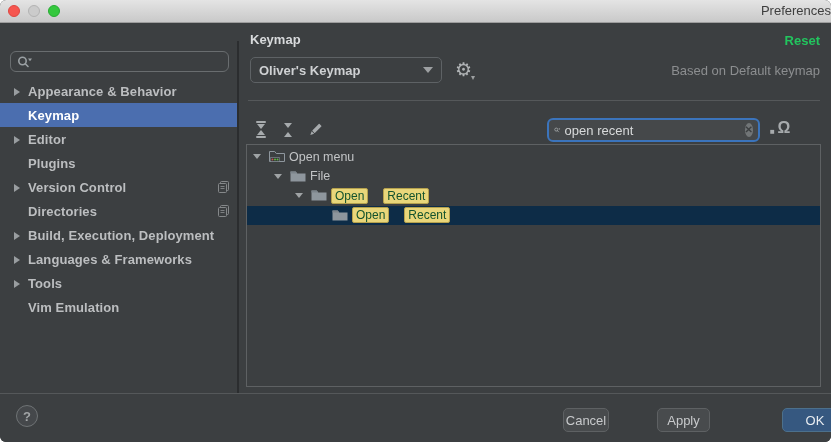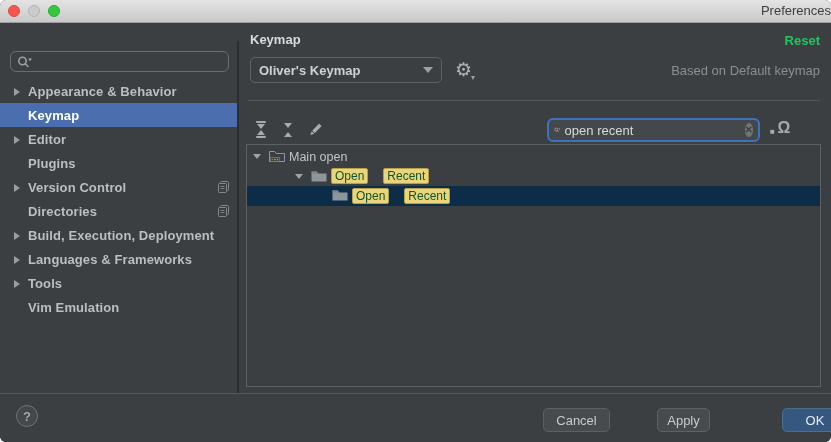--- a/index.html
+++ b/index.html
@@ -78,21 +78,21 @@
   
   .footer{position:absolute;left:0;right:0;top:393px;height:49px;border-top:1px solid #55585a;
     background:#3c3f41;box-sizing:border-box;}
   .help{position:absolute;left:16px;top:11px;width:22px;height:22px;border-radius:50%;
     background:#45484b;border:1.5px solid #6f7375;box-sizing:border-box;color:#a2a5a7;
     font-weight:700;font-size:13px;display:flex;align-items:center;justify-content:center;cursor:pointer;}
   .btn{position:absolute;top:14px;height:24px;box-sizing:border-box;border-radius:5px;
     font-size:13px;font-family:"Liberation Sans",sans-serif;display:flex;align-items:center;
     justify-content:center;cursor:pointer;
     background:#484b4d;border:1px solid #5e6163;color:#c8cacc;}
-  .btn.cancel{left:543px;width:67px;}
+  .btn.cancel{left:563px;width:46px;}
   .btn.apply{left:657px;width:53px;text-align:right;}
   .btn.primary{left:782px;width:66px;background:#365880;border:1px solid #4c708c;color:#e9edf1;}
 </style>
 </head>
 <body>
 
 <div class="window">
 
   <div class="titlebar">
     <div class="lights">
@@ -221,21 +221,31 @@
           <span class="tr-exp show"></span>
           <span class="tr-icon">
             <svg width="16" height="13" viewBox="0 0 16 13">
               <path d="M0.5 1.5 h5.2 l1.6 2 h8.2 v8 h-15 z" fill="none" stroke="#8e969d"></path>
               <rect x="1.8" y="7.6" width="8.4" height="4" fill="#2f3234" stroke="#8e969d" stroke-width="0.6"></rect>
               <circle cx="3.5" cy="9.6" r="1" fill="#c75450"></circle>
               <circle cx="6" cy="9.6" r="1" fill="#62b543"></circle>
               <circle cx="8.5" cy="9.6" r="1" fill="#62b543"></circle>
             </svg>
           </span>
-          <span class="tr-label">Main open</span>
+          <span class="tr-label">Open menu</span>
+        </div>
+        <div class="tree-row" style="padding-left: 25px;">
+          <span class="tr-exp show"></span>
+          <span class="tr-icon">
+            <svg width="16" height="13" viewBox="0 0 16 13">
+              <path d="M0.5 1.5 h5.2 l1.6 2 h8.2 v8 h-15 z" fill="#8e969d"></path>
+              <path d="M0.5 1.5 h5.2 l1.6 2 h-6.8 z" fill="#7c848b"></path>
+            </svg>
+          </span>
+          <span class="tr-label">File</span>
         </div>
         <div class="tree-row" style="padding-left: 46px;">
           <span class="tr-exp show"></span>
           <span class="tr-icon">
             <svg width="16" height="13" viewBox="0 0 16 13">
               <path d="M0.5 1.5 h5.2 l1.6 2 h8.2 v8 h-15 z" fill="#8e969d"></path>
               <path d="M0.5 1.5 h5.2 l1.6 2 h-6.8 z" fill="#7c848b"></path>
             </svg>
           </span>
           <span class="tr-label"><span class="pill">Open</span><span class="pill">Recent</span></span>

